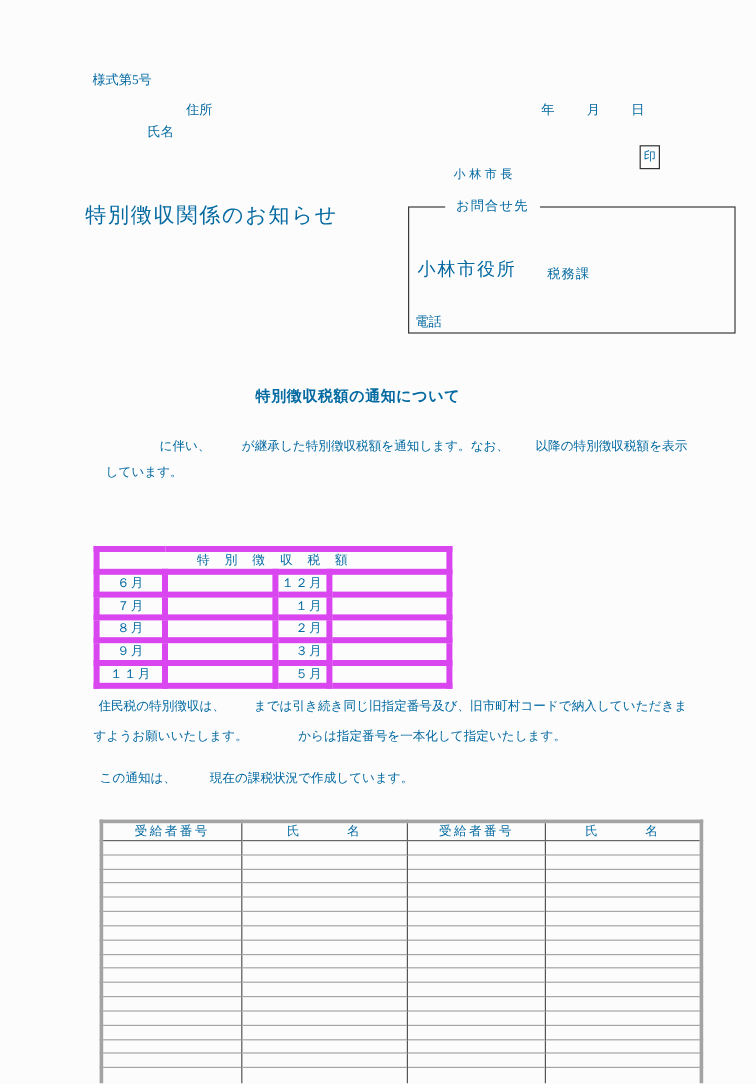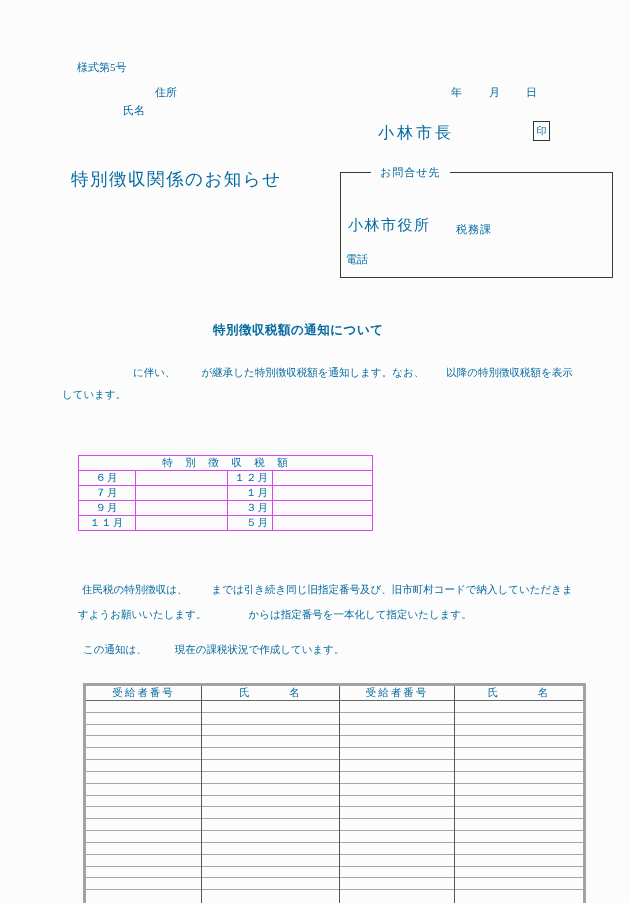--- a/index.html
+++ b/index.html
@@ -12,46 +12,46 @@
   .gap{display:inline-block;height:1px;vertical-align:baseline;}
   .g22{width:22px;} .g24{width:24px;} .g26{width:26px;} .g28{width:28px;} .g42{width:42px;}
 
   
   .form-no{left:77px;top:61px;font-size:11px;}
   .addr{left:123px;top:86px;font-size:11px;margin-left:32px;}
   .name{left:123px;top:104px;font-size:11px;}
   .date-y{left:451px;top:86px;font-size:11px;}
   .date-m{left:489px;top:86px;font-size:11px;}
   .date-d{left:526px;top:86px;font-size:11px;}
-  .mayor{left:378px;top:124px;font-size:16px;letter-spacing:3px;}
+  .mayor{left:378px;top:140px;font-size:10px;letter-spacing:3px;}
   .seal{left:533px;top:121px;width:15px;height:18px;border:1px solid #333;
         display:flex;align-items:center;justify-content:center;font-size:10px;}
 
   .main-title{left:71px;top:169px;font-size:17.5px;letter-spacing:1.5px;text-align:right;}
 
   
   .contact{left:340px;top:172px;width:243px;height:104px;border:1px solid #3a3a3a;padding-left:28px;}
   .contact-legend{position:absolute;left:30px;top:-7px;background:#fcfcfc;
         padding:0 9px;font-size:11px;letter-spacing:1px;}
   .office{position:absolute;left:7px;top:44px;font-size:15px;letter-spacing:1.5px;}
   .division{position:absolute;left:115px;top:50px;font-size:11px;letter-spacing:1px;}
-  .phone{position:absolute;left:5px;top:80px;font-size:11px;}
+  .phone{position:absolute;left:5px;top:90px;font-size:11px;}
 
   .section-heading{left:213px;top:323px;font-size:12.5px;font-weight:bold;letter-spacing:.5px;}
 
   .p1l1{left:133px;top:367px;}
-  .p1l2{left:62px;top:389px;}
+  .p1l2{left:88px;top:389px;}
   .p2l1{left:82px;top:584px;}
   .p2l2{left:78px;top:609px;}
   .p3{left:83px;top:644px;}
 
   
   table{border-collapse:collapse;table-layout:fixed;}
   .tax-table{position:absolute;left:78px;top:455px;width:294px;}
-  .tax-table td{border:1px solid #d946ef;font-size:10.5px;padding:0;height:12px;}
+  .tax-table td{border:5px solid #d946ef;font-size:10.5px;padding:0;height:12px;}
   .tax-table .ttl{text-align:center;height:13px;letter-spacing:1px;}
   .tax-table{border:1px solid #333;}
   .m-center{text-align:center;letter-spacing:1px;margin-left:38px;}
   .m-right{text-align:right;padding-right:3px !important;letter-spacing:1px;}
 
   
   .rec-table{position:absolute;left:83px;top:683px;width:500px;height:232px;border:3px solid #a3a3a3;}
   .rec-table td{border-left:1px solid #555;border-top:1px solid #a6a6a6;font-size:10.5px;padding:0;}
   .rec-table td:first-child{border-left:none;}
   .rec-table .hd td{border-top:none;border-bottom:1px solid #666;text-align:center;
@@ -104,20 +104,26 @@
       <tr>
         <td class="m-center">６月</td>
         <td></td>
         <td class="m-right">１２月</td>
         <td></td>
       </tr>
       <tr>
         <td class="m-center">７月</td>
         <td></td>
         <td class="m-right">１月</td>
+        <td></td>
+      </tr>
+      <tr>
+        <td class="m-center">８月</td>
+        <td></td>
+        <td class="m-right">２月</td>
         <td></td>
       </tr>
       <tr>
         <td class="m-center">９月</td>
         <td></td>
         <td class="m-right">３月</td>
         <td></td>
       </tr>
       <tr>
         <td class="m-center">１１月</td>

